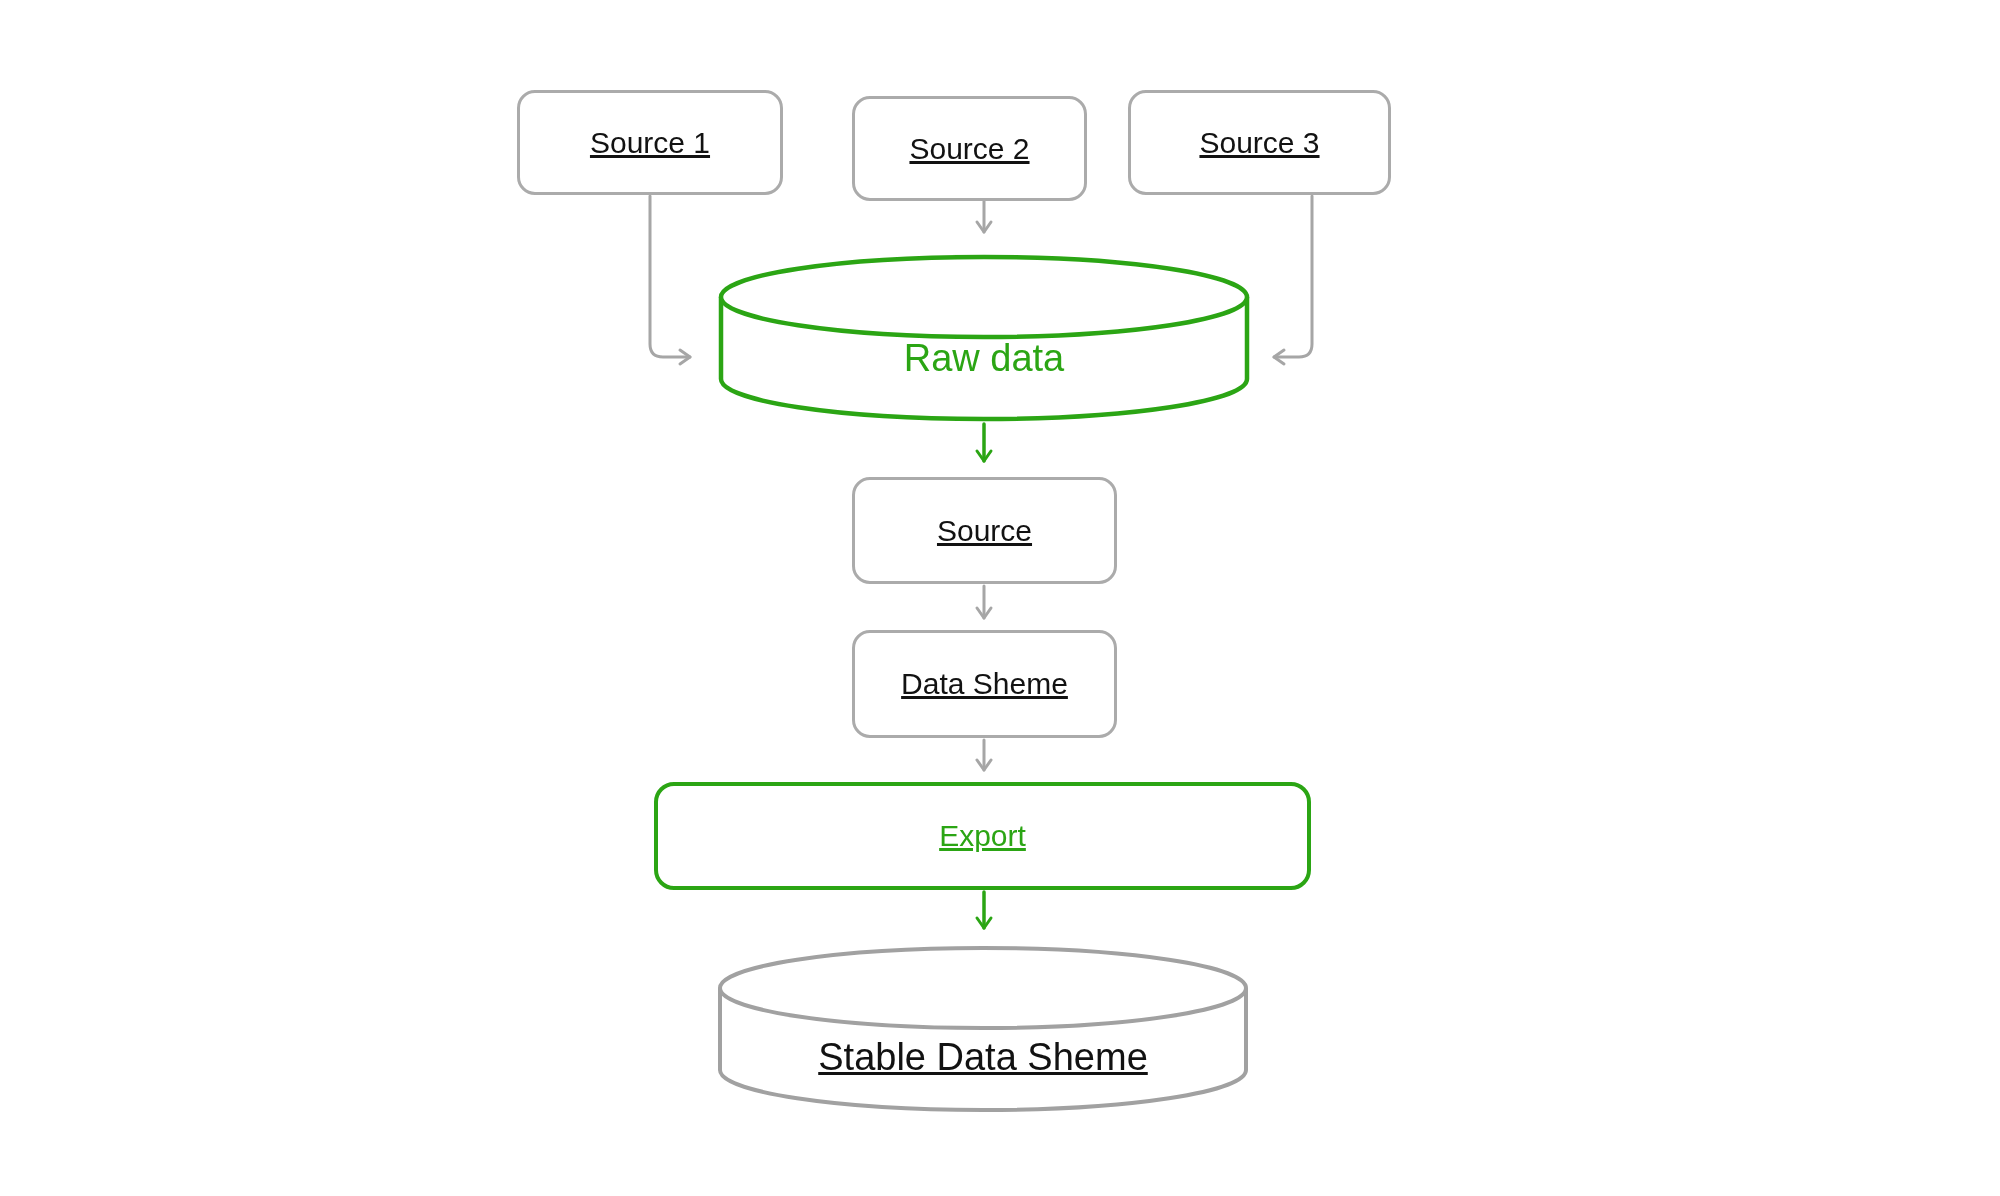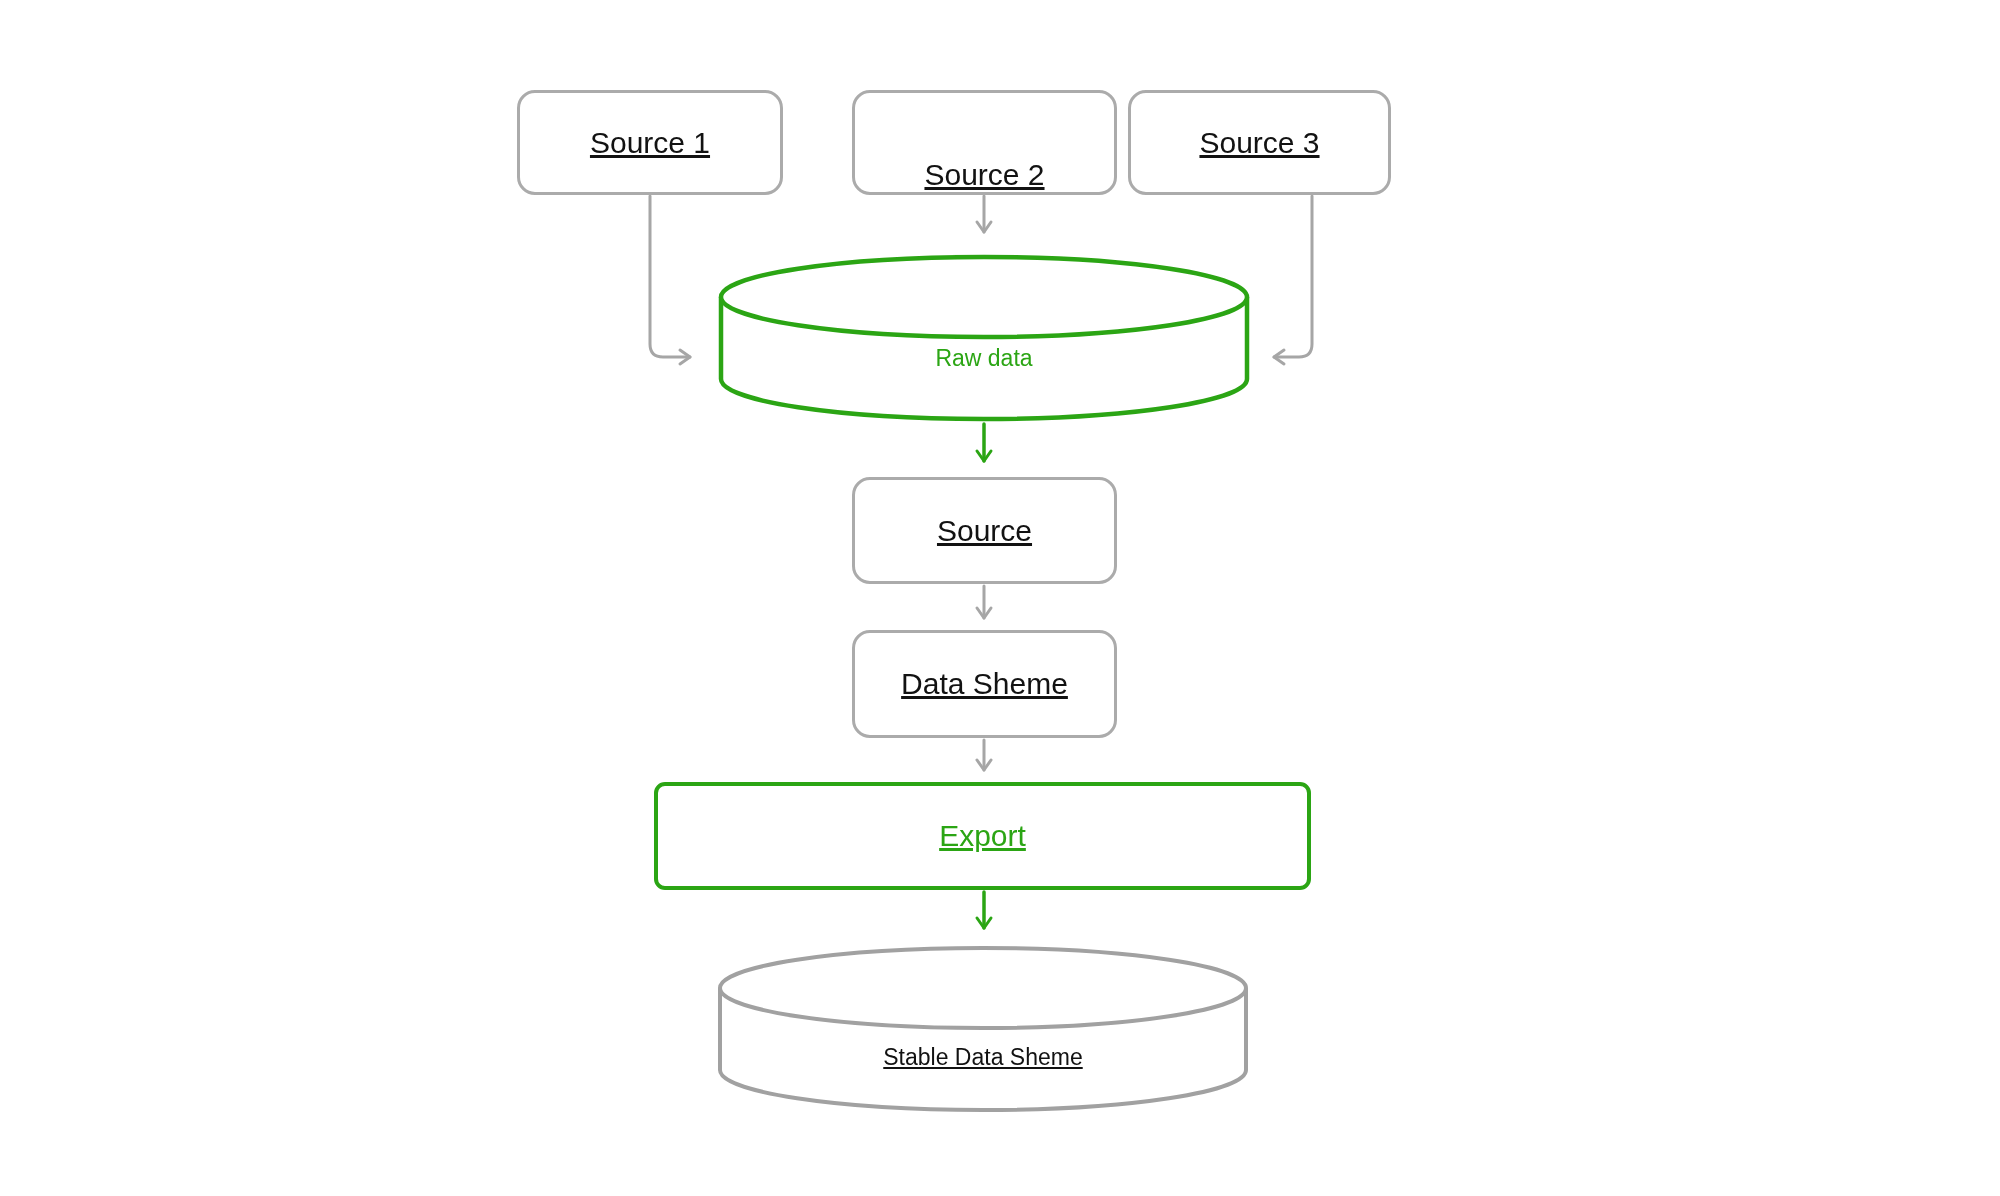--- a/index.html
+++ b/index.html
@@ -18,26 +18,26 @@
     border-radius:18px;
     background:#ffffff;
     font-size:30px;
     color:#121212;
     box-sizing:border-box;
     text-decoration:underline;
   }
   .node.accent{
     border:4px solid #2BA514;
     color:#2BA514;
-    border-radius:11px;
+    border-radius:20px;
   }
   .cyl-label{
     position:absolute;
     display:flex;align-items:center;justify-content:center;
-    font-size:23px;
+    font-size:38px;
     text-align:center;
     pointer-events:none;
   }
   .cyl-label.accent{color:#2BA514;}
   .cyl-label.plain{color:#121212;}
 </style>
 </head>
 <body>
 
 <div class="canvas">
@@ -69,21 +69,21 @@
     <g transform="translate(717,946)">
       <path d="M3,42 V124 A263,40 0 0,0 529,124 V42" fill="#ffffff" stroke="#A1A1A1" stroke-width="4" stroke-linejoin="round"></path>
       <ellipse cx="266" cy="42" rx="263" ry="40" fill="#ffffff" stroke="#A1A1A1" stroke-width="4"></ellipse>
     </g>
   </svg>
 
   <div class="node" style="left:517px;top:90px;width:266px;height:105px;">
     <span>Source 1</span>
   </div>
 
-  <div class="node" style="left:852px;top:90px;width:265px;height:105px;align-items:flex-end;">
+  <div class="node" style="left:852px;top:96px;width:235px;height:105px;">
     <span>Source 2</span>
   </div>
 
   <div class="node" style="left:1128px;top:90px;width:263px;height:105px;">
     <span>Source 3</span>
   </div>
 
   <div class="node" style="left:852px;top:477px;width:265px;height:107px;">
     <span>Source</span>
   </div>

